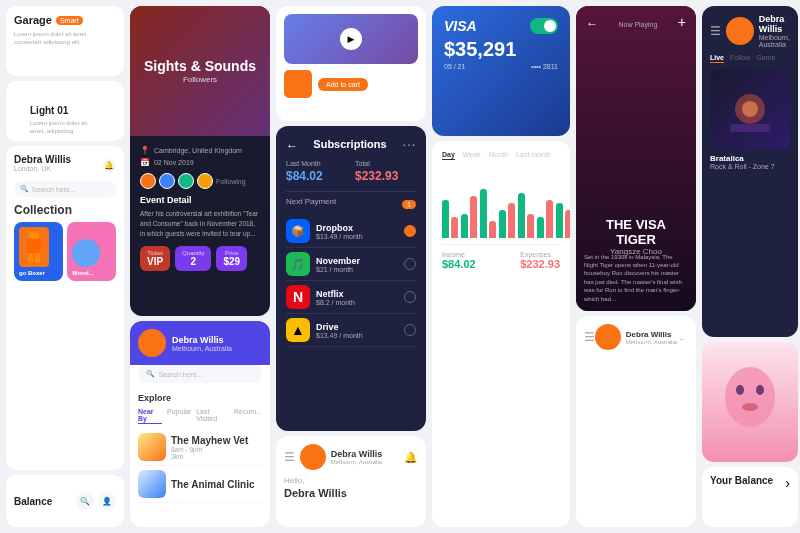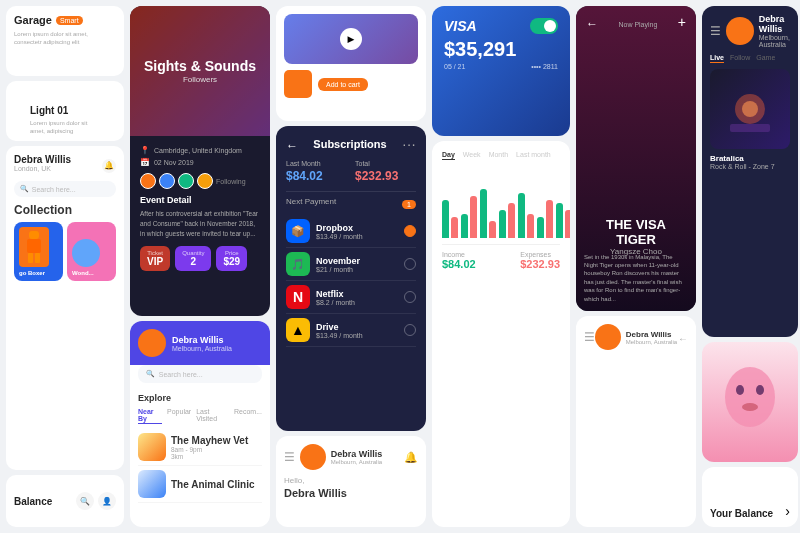--- a/index.html
+++ b/index.html
@@ -361,21 +361,21 @@
       align-items: center;
       justify-content: center;
     }
 
     .card-your-balance {
       background: #fff;
       border-radius: 12px;
       padding: 8px;
       height: 60px;
       display: flex;
-      align-items: flex-end;
+      align-items: flex-start;
       justify-content: space-between;
     }
     .your-bal-title { font-size: 10px; font-weight: 700; color: #222; }
     .your-bal-icon { font-size: 14px; }
   </style>
 </head>
 <body>
 
 <div class="col col1">
   <div class="card card-garage">

